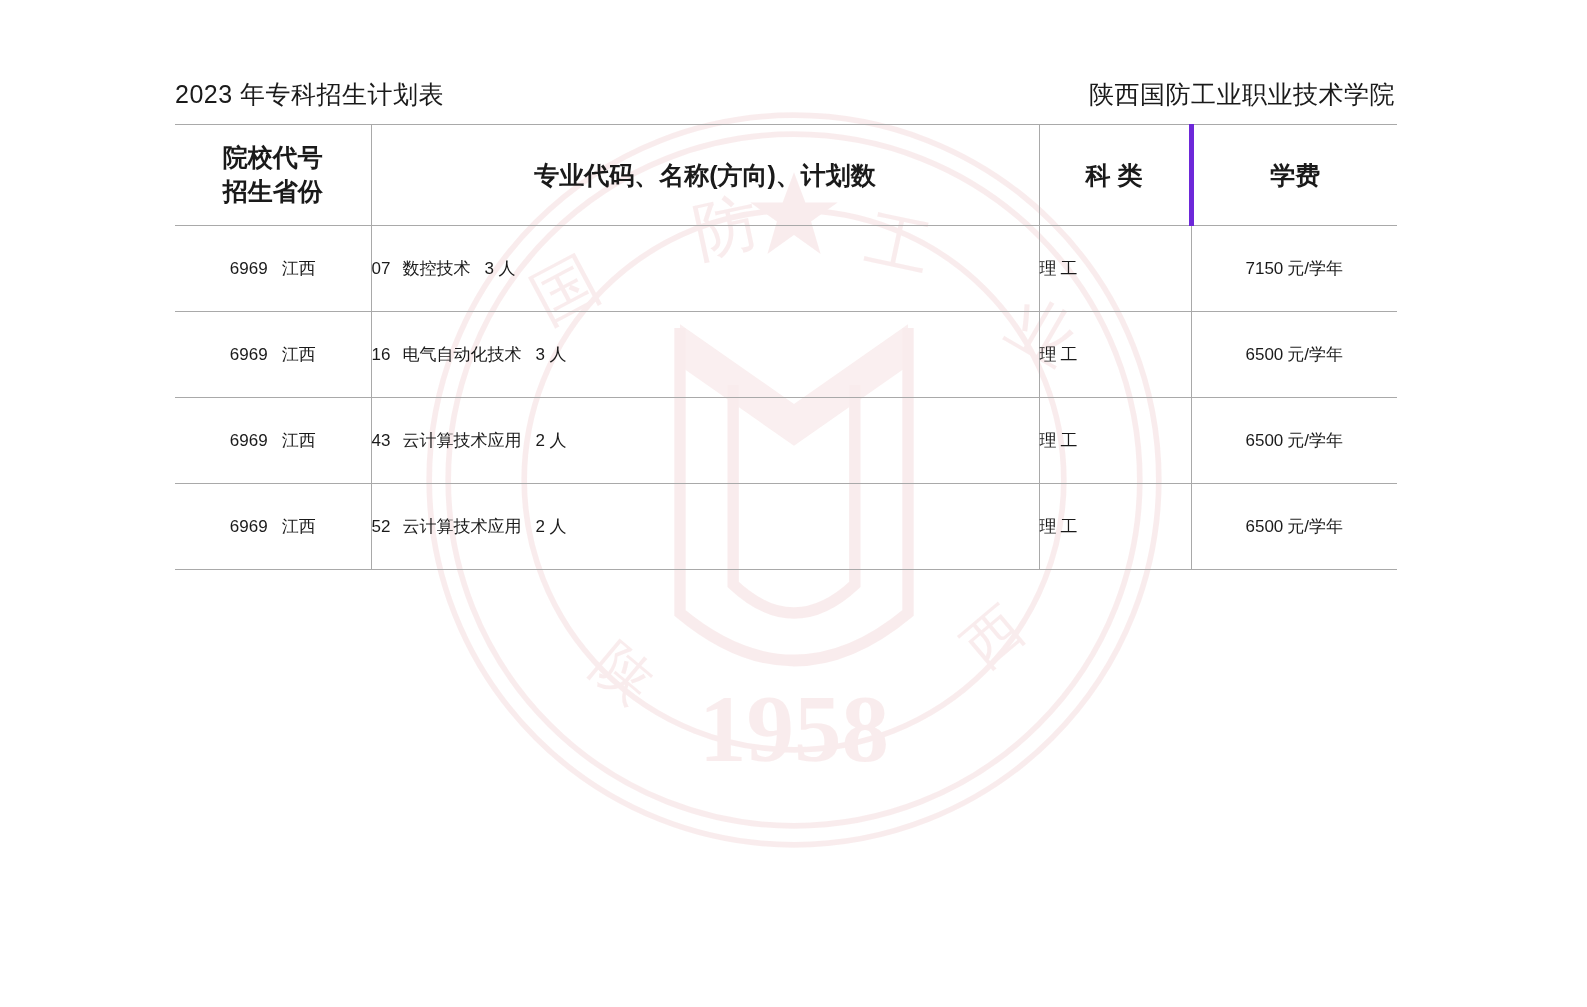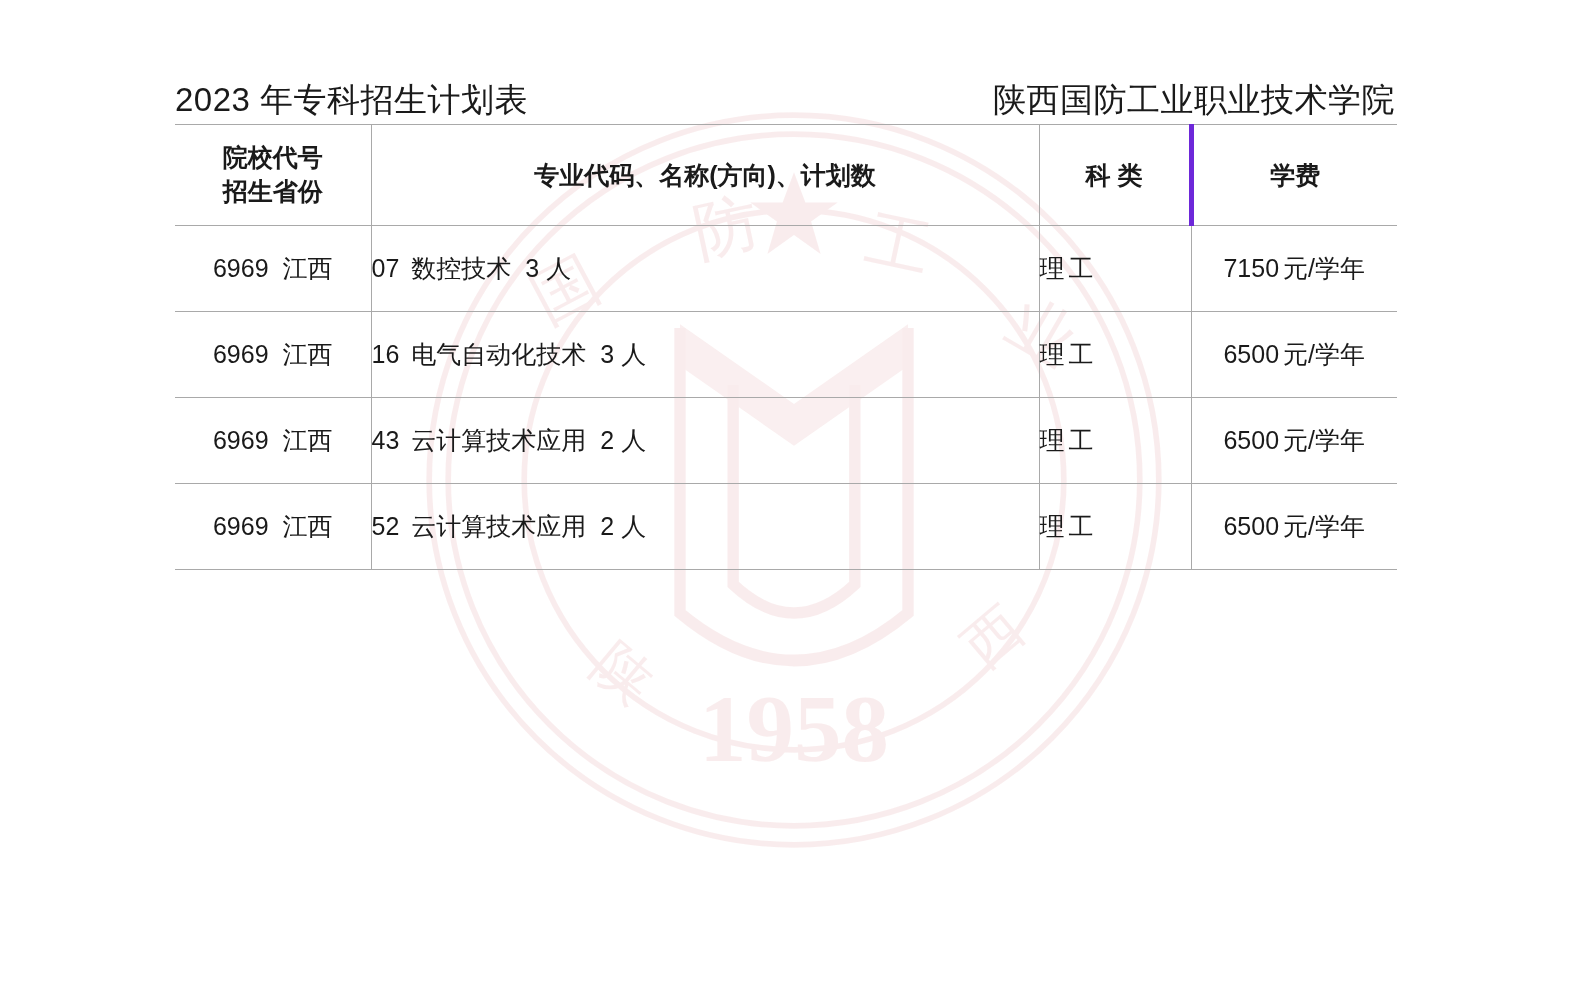--- a/index.html
+++ b/index.html
@@ -36,21 +36,21 @@
   }
 
   .header-row {
     position: absolute;
     top: 78px;
     left: 175px;
     width: 1220px;
     display: flex;
     justify-content: space-between;
     align-items: baseline;
-    font-size: 33px;
+    font-size: 25px;
     letter-spacing: 0.5px;
   }
   .doc-title { white-space: nowrap; }
   .school-name { white-space: nowrap; text-align: center; }
 
   table.plan {
     position: absolute;
     top: 124px;
     left: 175px;
     width: 1222px;
@@ -77,21 +77,21 @@
     border-bottom: 1px solid #a9a9a9;
   }
   thead th.head-code { border-right: 1px solid #a9a9a9; }
   thead th.head-major { border-right: 1px solid #a9a9a9; }
   thead th.head-type { border-right: 5px solid #6d28d9; }
   .head-code .line1 { display: block; line-height: 1.35; }
   .head-code .line2 { display: block; line-height: 1.35; }
 
   tbody tr { height: 86px; }
   tbody td {
-    font-size: 25px;
+    font-size: 17px;
     vertical-align: middle;
   }
   td.cell-code {
     text-align: center;
     border-right: 1px solid #a9a9a9;
     white-space: nowrap;
   }
   td.cell-code .sep { display: inline-block; width: 14px; }
   td.cell-major {
     text-align: left;

